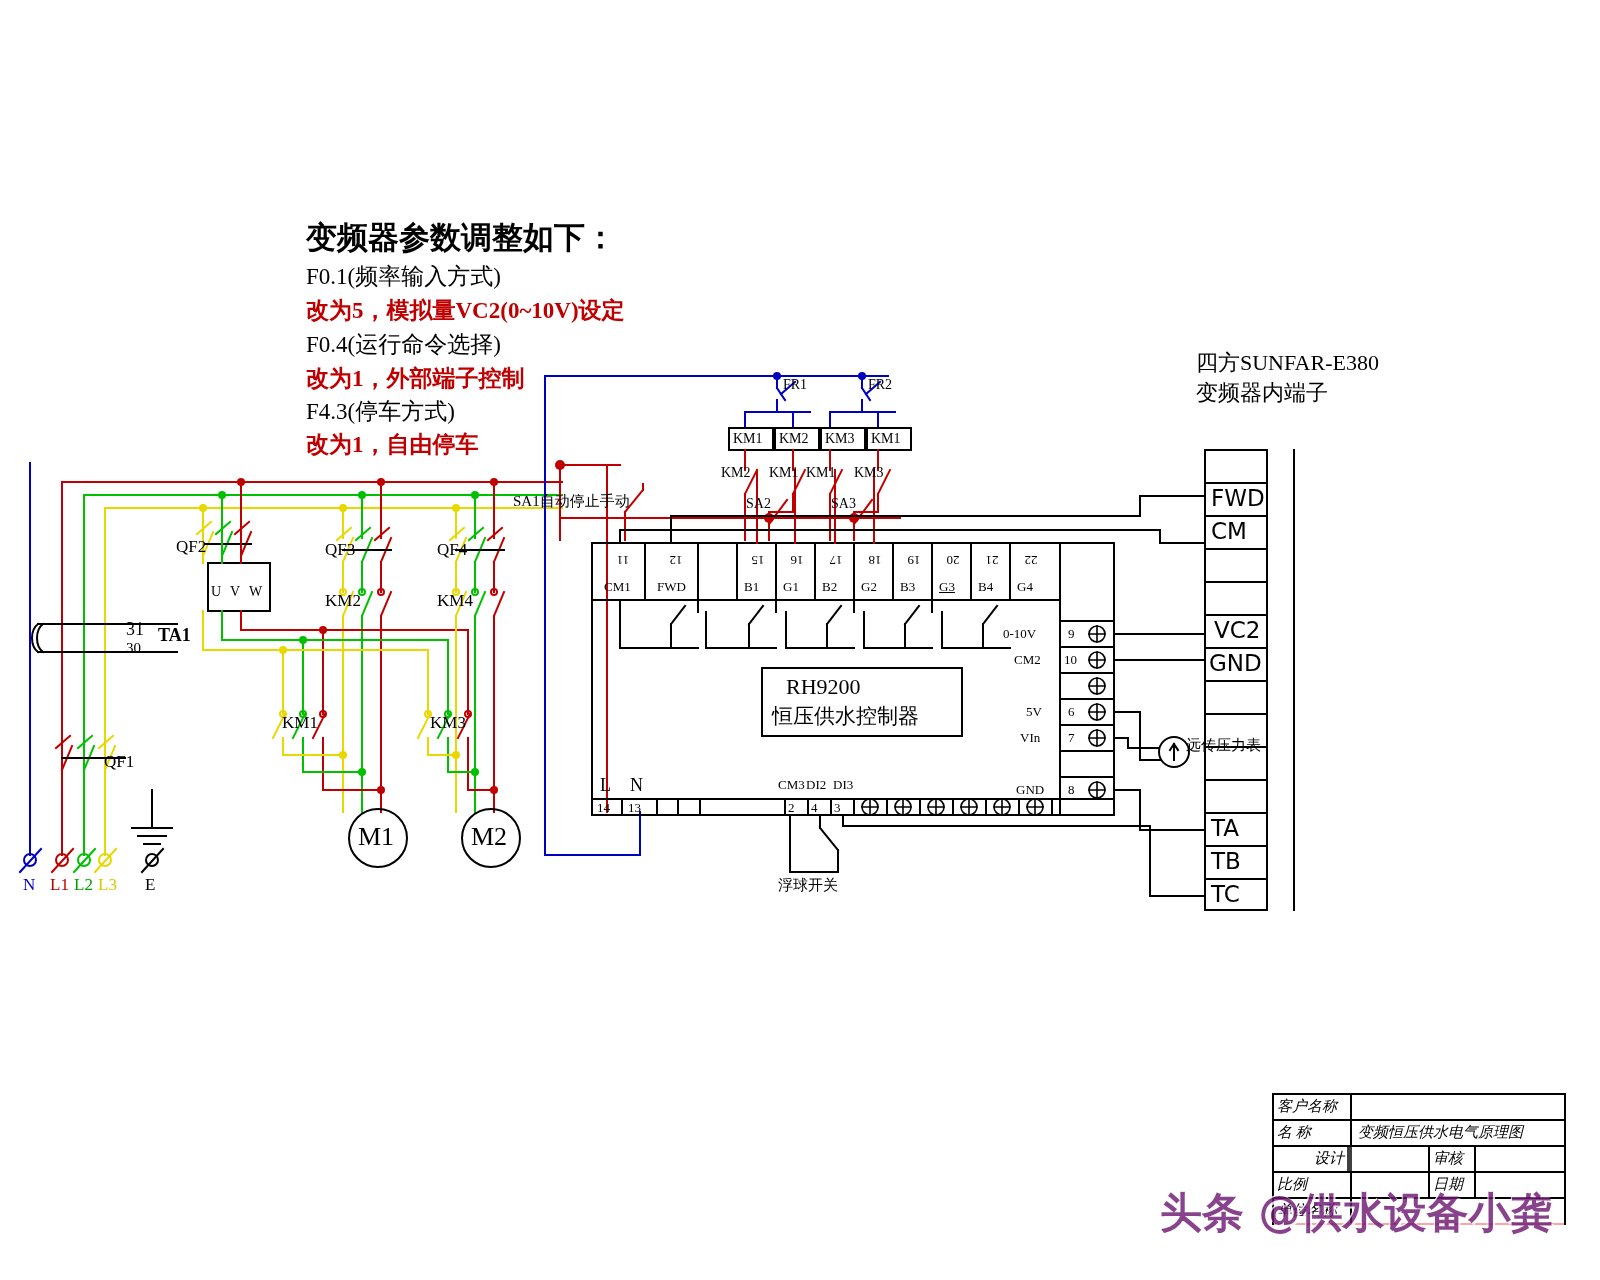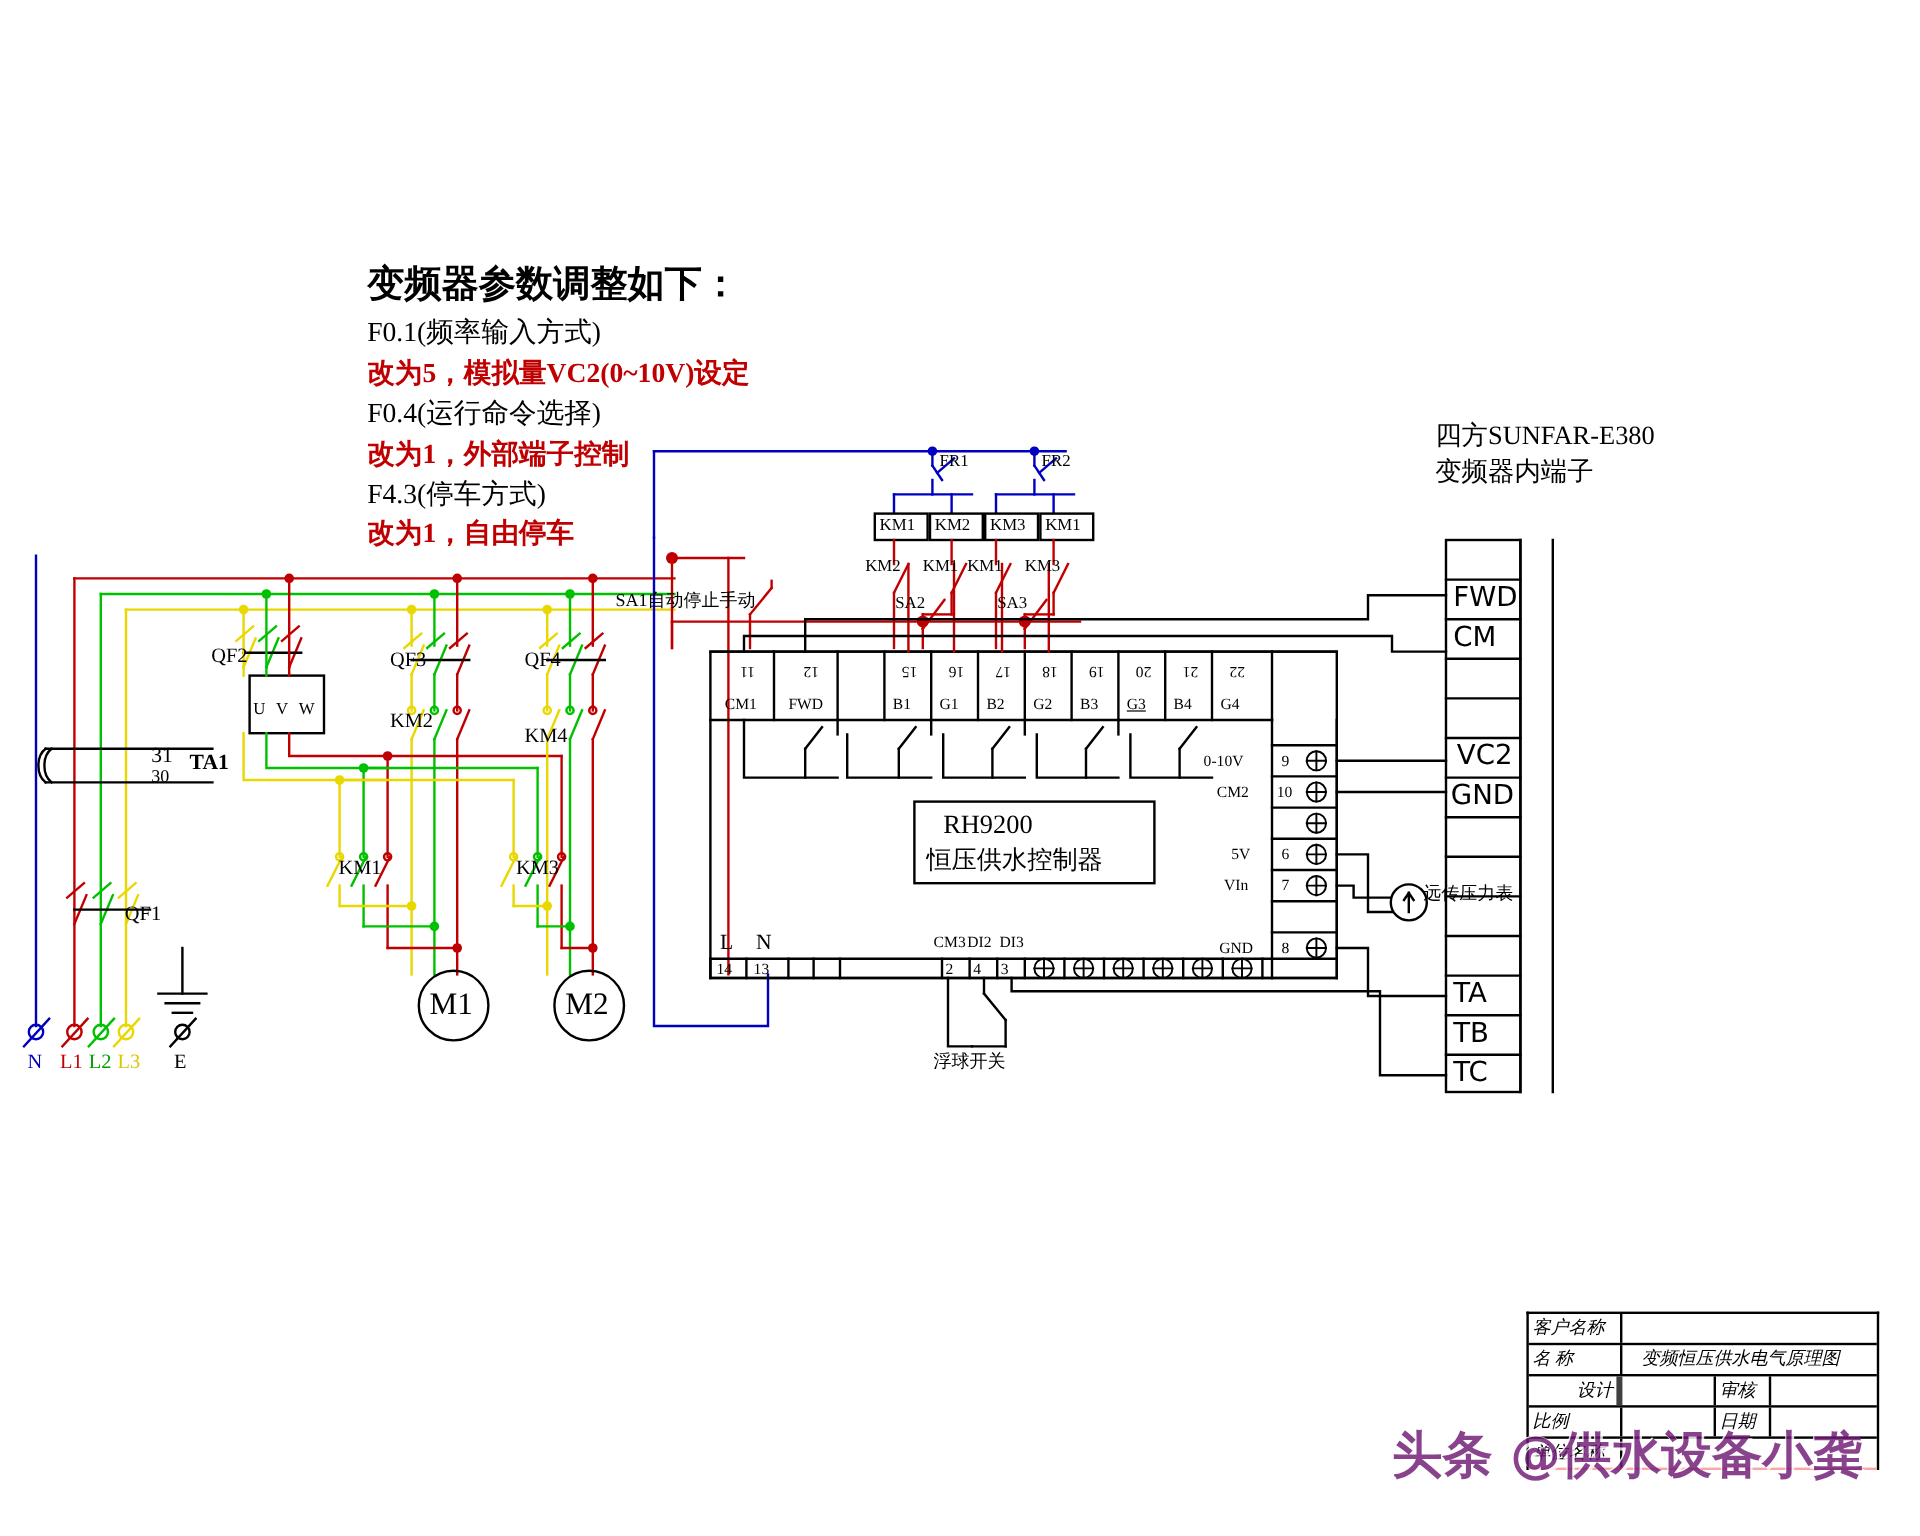--- a/index.html
+++ b/index.html
@@ -488,21 +488,21 @@
   <div class="lbl mid" style="left:104px;top:753px;">QF1</div>
   <div class="lbl mid" style="left:176px;top:538px;">QF2</div>
   <div class="lbl mid" style="left:325px;top:541px;">QF3</div>
   <div class="lbl mid" style="left:437px;top:541px;">QF4</div>
 
   <div class="lbl" style="left:126px;top:620px;font-size:18px;">31</div>
   <div class="lbl" style="left:126px;top:641px;font-size:15px;">30</div>
   <div class="lbl" style="left:158px;top:626px;font-size:18px;font-weight:700;">TA1</div>
 
   <div class="lbl mid" style="left:325px;top:592px;">KM2</div>
-  <div class="lbl mid" style="left:437px;top:592px;margin-top:12px;">KM4</div>
+  <div class="lbl mid" style="left:437px;top:592px;">KM4</div>
   <div class="lbl mid" style="left:282px;top:714px;">KM1</div>
   <div class="lbl mid" style="left:430px;top:714px;">KM3</div>
 
   <div class="lbl" style="left:358px;top:824px;font-size:26px;">M1</div>
   <div class="lbl" style="left:471px;top:824px;font-size:26px;">M2</div>
 
   <div class="lbl small" style="left:783px;top:378px;">FR1</div>
   <div class="lbl small" style="left:868px;top:378px;">FR2</div>
 
   <div class="lbl small" style="left:733px;top:432px;">KM1</div>
@@ -571,21 +571,21 @@
   <div class="lbl tiny" style="left:811px;top:801px;">4</div>
   <div class="lbl tiny" style="left:834px;top:801px;">3</div>
 
   <div style="position:absolute;left:1272px;top:1093px;width:290px;border:2px solid #000;border-bottom:none;font-style:italic;">
     <div style="display:flex;border-bottom:2px solid #000;height:24px;">
       <div style="width:78px;border-right:2px solid #000;font-size:15px;padding:2px 3px;box-sizing:border-box;">客户名称</div>
       <div style="flex:1;font-size:15px;padding:2px 3px;box-sizing:border-box;"></div>
     </div>
     <div style="display:flex;border-bottom:2px solid #000;height:24px;">
       <div style="width:78px;border-right:2px solid #000;font-size:15px;padding:2px 3px;box-sizing:border-box;">名    称</div>
-      <div style="flex:1;font-size:15px;padding:2px 16px;box-sizing:border-box;">变频恒压供水电气原理图</div>
+      <div style="flex:1;font-size:15px;padding:2px 6px;box-sizing:border-box;">变频恒压供水电气原理图</div>
     </div>
     <div style="display:flex;border-bottom:2px solid #000;height:24px;">
       <div style="width:78px;border-right:5px solid #404040;font-size:15px;padding:2px 3px;box-sizing:border-box;text-align:right;">设计</div>
       <div style="width:78px;border-right:2px solid #000;font-size:15px;padding:2px 3px;box-sizing:border-box;"></div>
       <div style="width:46px;border-right:2px solid #000;font-size:15px;padding:2px 3px;box-sizing:border-box;">审核</div>
       <div style="flex:1;font-size:15px;padding:2px 3px;box-sizing:border-box;"></div>
     </div>
     <div style="display:flex;border-bottom:2px solid #000;height:24px;">
       <div style="width:78px;border-right:2px solid #000;font-size:15px;padding:2px 3px;box-sizing:border-box;">比例</div>
       <div style="width:78px;border-right:2px solid #000;font-size:15px;padding:2px 3px;box-sizing:border-box;"></div>

